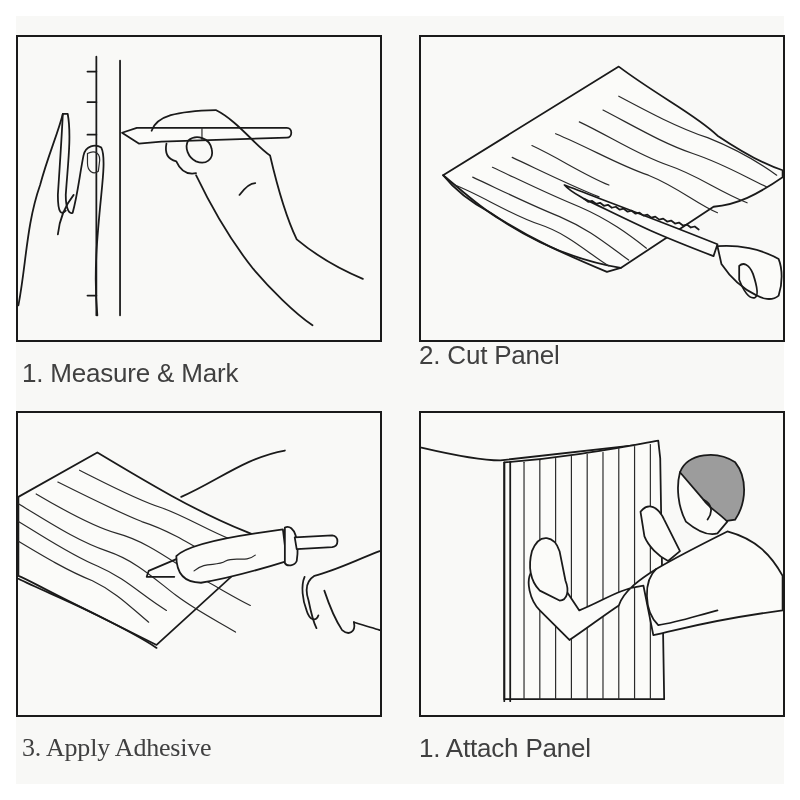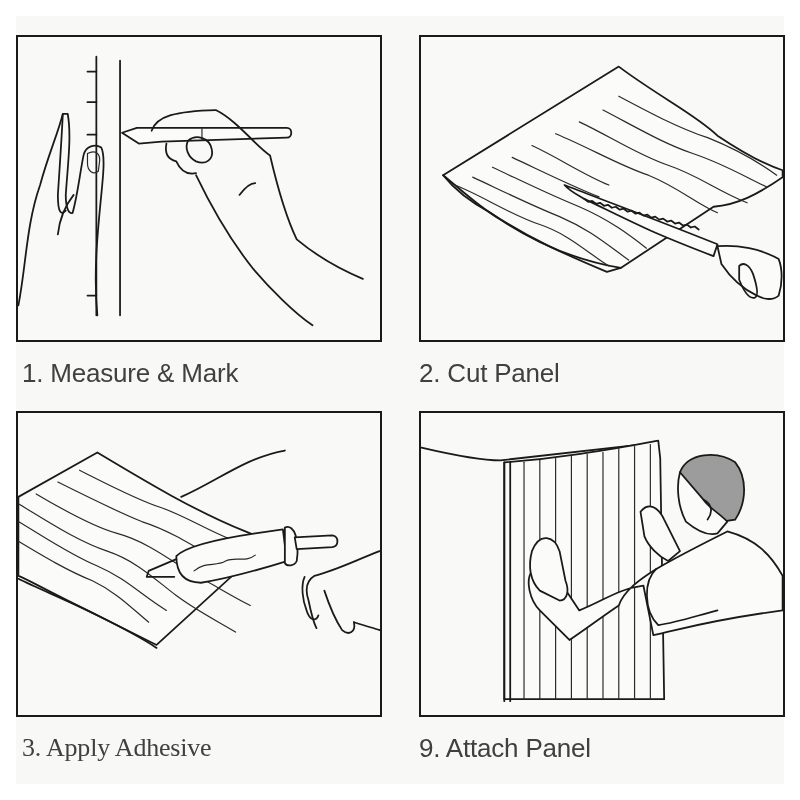--- a/index.html
+++ b/index.html
@@ -60,21 +60,21 @@
     <path class="thin" d="M184,74 C215,90 245,108 275,118 C305,128 325,140 350,152"></path>
     <path class="thin" d="M200,60 C230,76 260,92 290,102 C315,112 335,122 360,140"></path>
 
     <path class="fillw" d="M145,150 C170,160 220,178 300,210 L296,222 C270,212 250,204 232,196 C210,186 190,176 165,164 C158,160 150,156 145,150 Z"></path>
     <path class="ink" d="M165,164 l4,3 l4,-1 l4,3 l4,-1 l4,3 l4,-1 l4,3 l4,-1 l4,3 l4,-1 l4,3 l4,-1 l4,3 l4,-1 l4,3 l4,-1 l4,3 l4,-1 l4,3 l4,-1 l4,3 l4,-1 l4,3 l4,-1 l4,3 l4,-1 l4,3 l4,-1 l4,3"></path>
 
     <path class="fillw" d="M300,212 C320,210 345,215 362,225 C366,235 366,250 362,262 C355,268 345,265 340,262 C325,255 312,242 304,230 Z"></path>
     <path class="ink" d="M322,232 C326,228 332,230 336,240 C340,252 342,262 338,264 C332,266 326,256 322,246 Z"></path>
   </svg>
 </div>
-<div class="label" style="left:419px; top:358px;">2. Cut Panel</div>
+<div class="label" style="left:419px; top:340px;">2. Cut Panel</div>
 
 <div class="frame" style="left:16px; top:411px; width:366px; height:306px;">
   <svg viewBox="0 0 366 306">
 
     <path class="ink" d="M165,85 C200,70 230,45 270,38"></path>
 
     <path class="fillw" d="M0,85 L80,40 C130,70 180,100 230,120 L255,130 L140,235 C100,215 70,200 40,185 C20,175 8,168 0,165 Z"></path>
     <path class="ink" d="M0,168 C20,178 50,190 80,205 C110,220 128,230 140,238"></path>
     <path class="thin" d="M0,92 C30,110 60,130 90,140 C120,150 140,170 160,185 C180,200 200,210 220,222"></path>
     <path class="thin" d="M0,110 C30,128 55,145 80,155 C110,168 125,185 150,200"></path>
@@ -121,13 +121,13 @@
 
     <path class="fillw" d="M112,140 C120,120 135,125 140,140 L146,170 C150,180 148,190 140,190 L120,180 C110,170 108,155 112,140 Z"></path>
 
     <path class="fillw" d="M222,100 C230,90 240,95 246,108 L262,140 L250,150 C240,145 230,135 226,125 Z"></path>
 
     <path d="M262,60 C270,40 300,38 318,50 C330,65 330,90 318,108 L290,112 C278,110 268,100 264,90 Z" fill="#9c9c9c" stroke="#1a1a1a" stroke-width="1.8"></path>
     <path class="fillw" d="M262,60 C258,75 260,95 268,110 C280,120 290,125 300,122 L310,110 C300,100 290,95 286,88 Z"></path>
     <path class="ink" d="M286,88 C294,92 296,100 290,108"></path>
   </svg>
 </div>
-<div class="label" style="left:419px; top:733px;">9. Attach Panel</div>
+<div class="label" style="left:419px; top:733px;">1. Attach Panel</div>
 
 </body></html>

